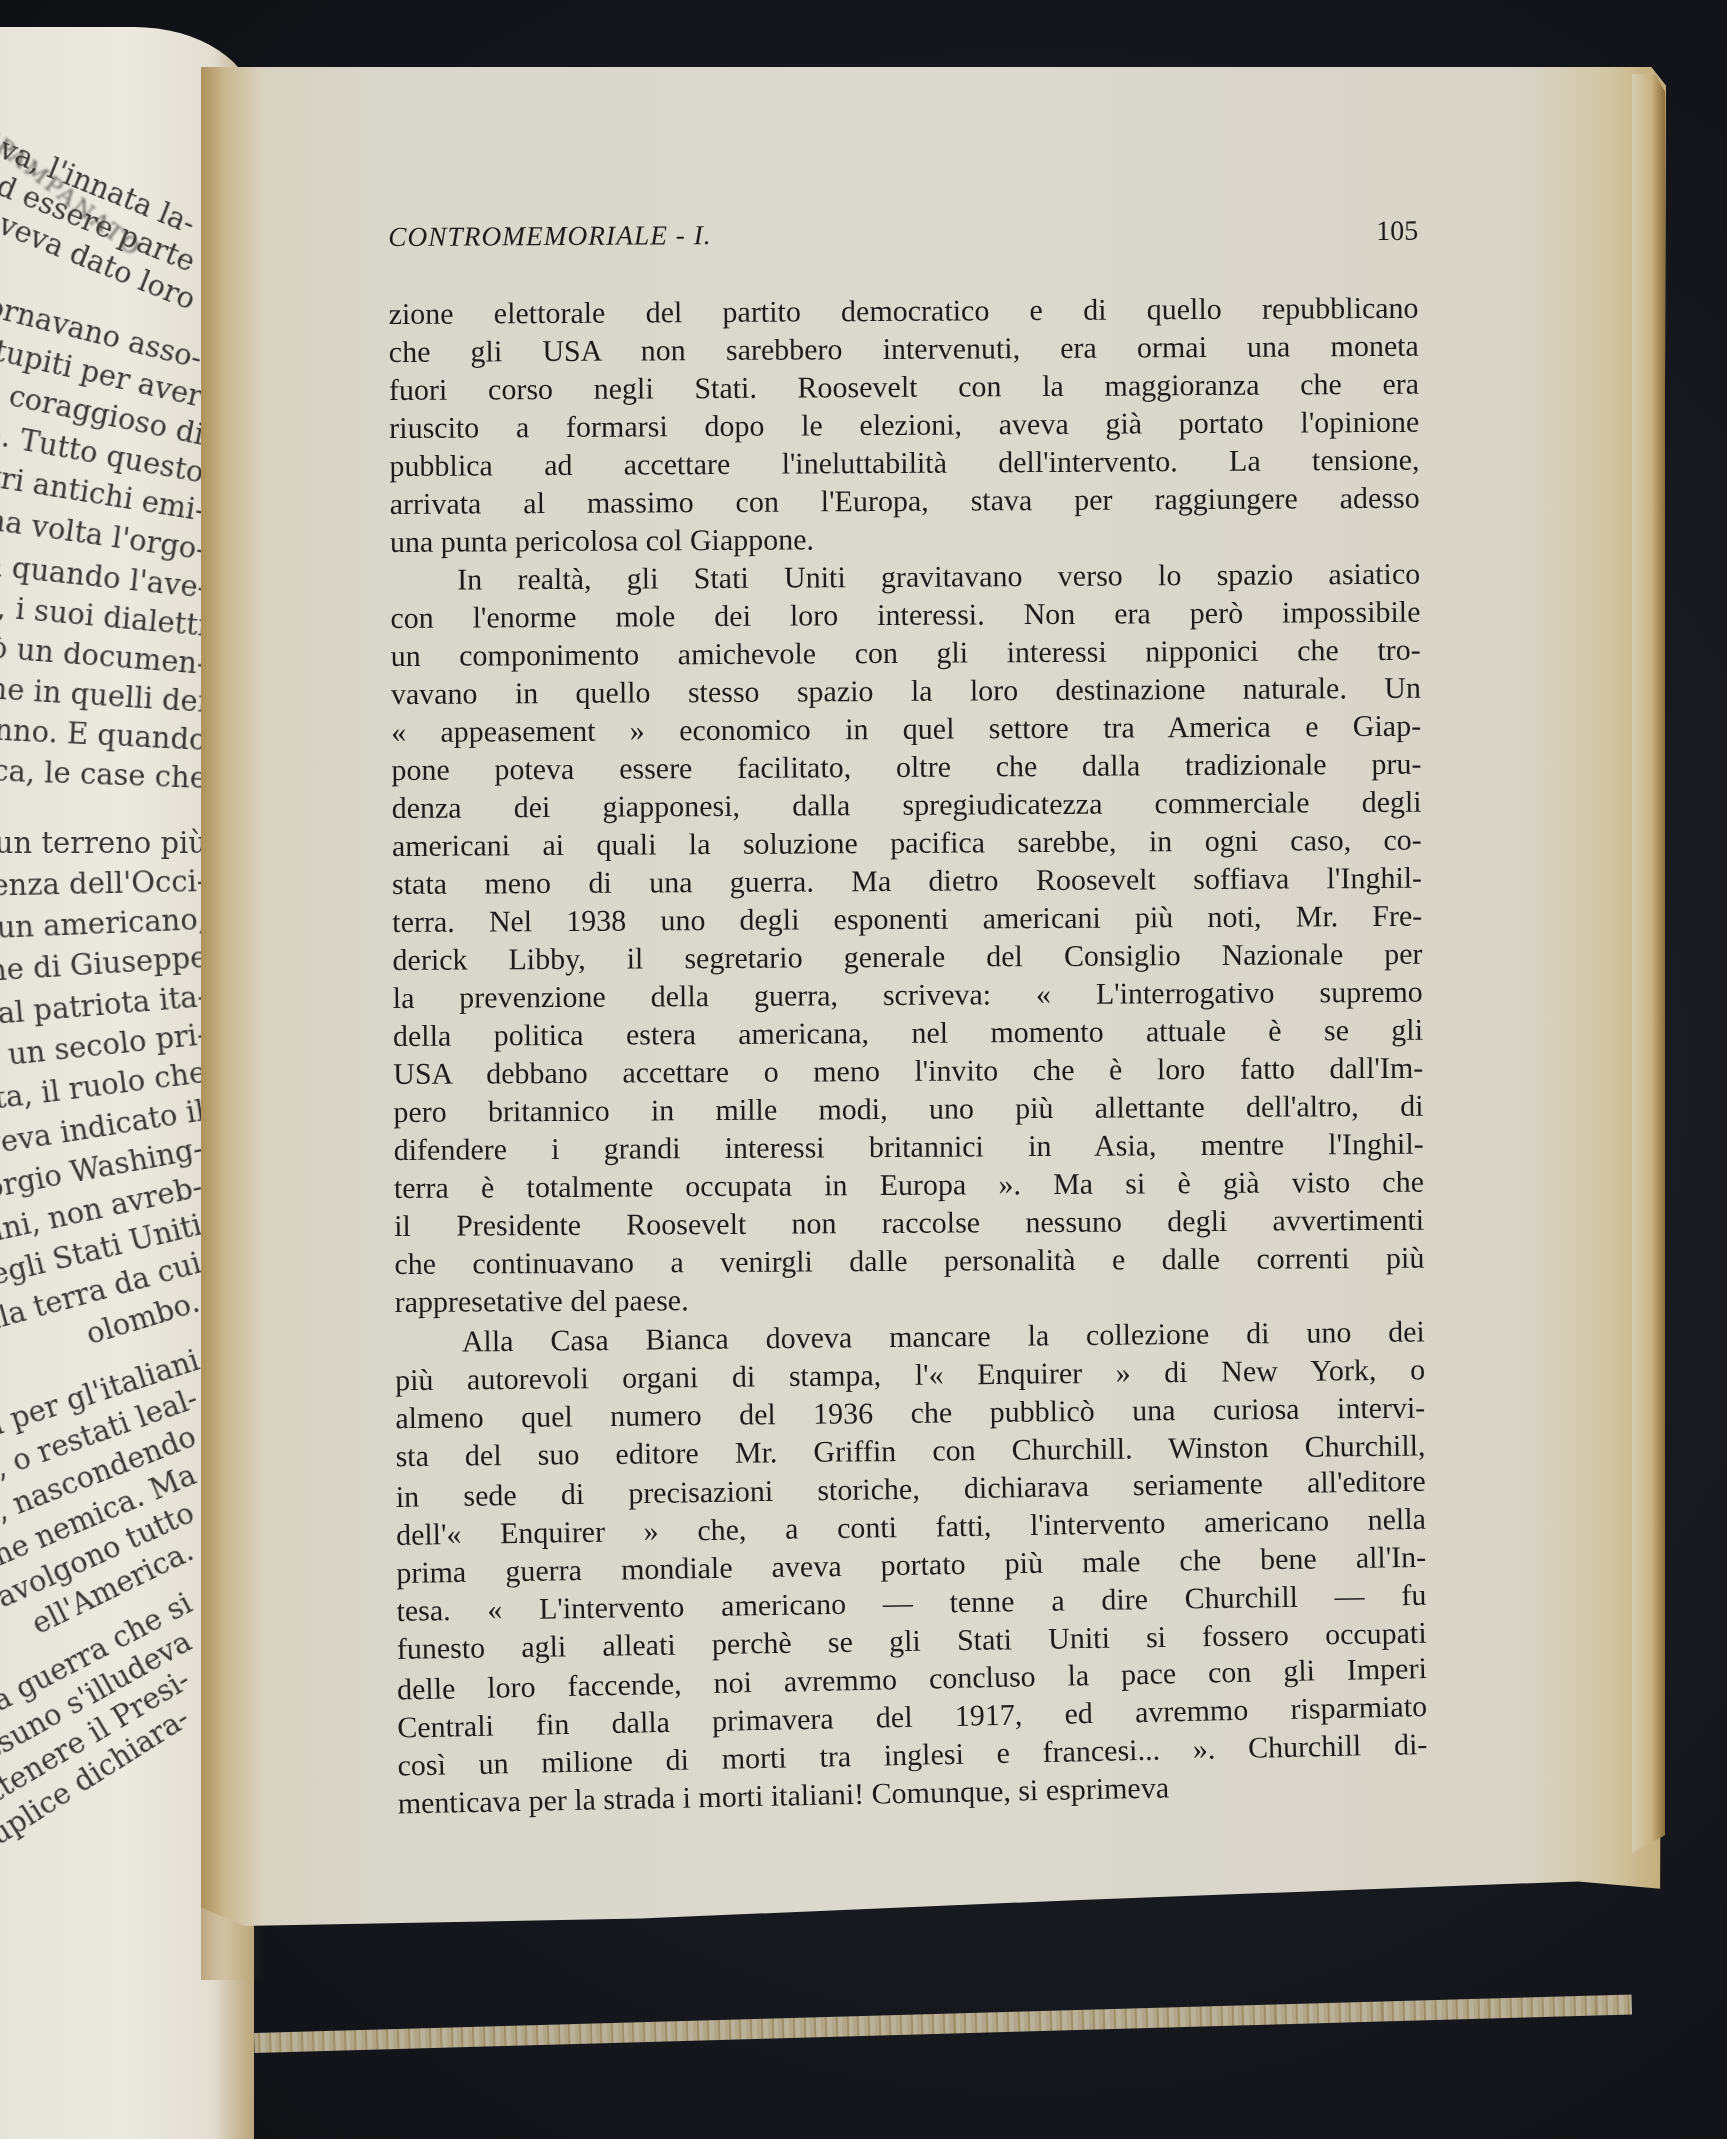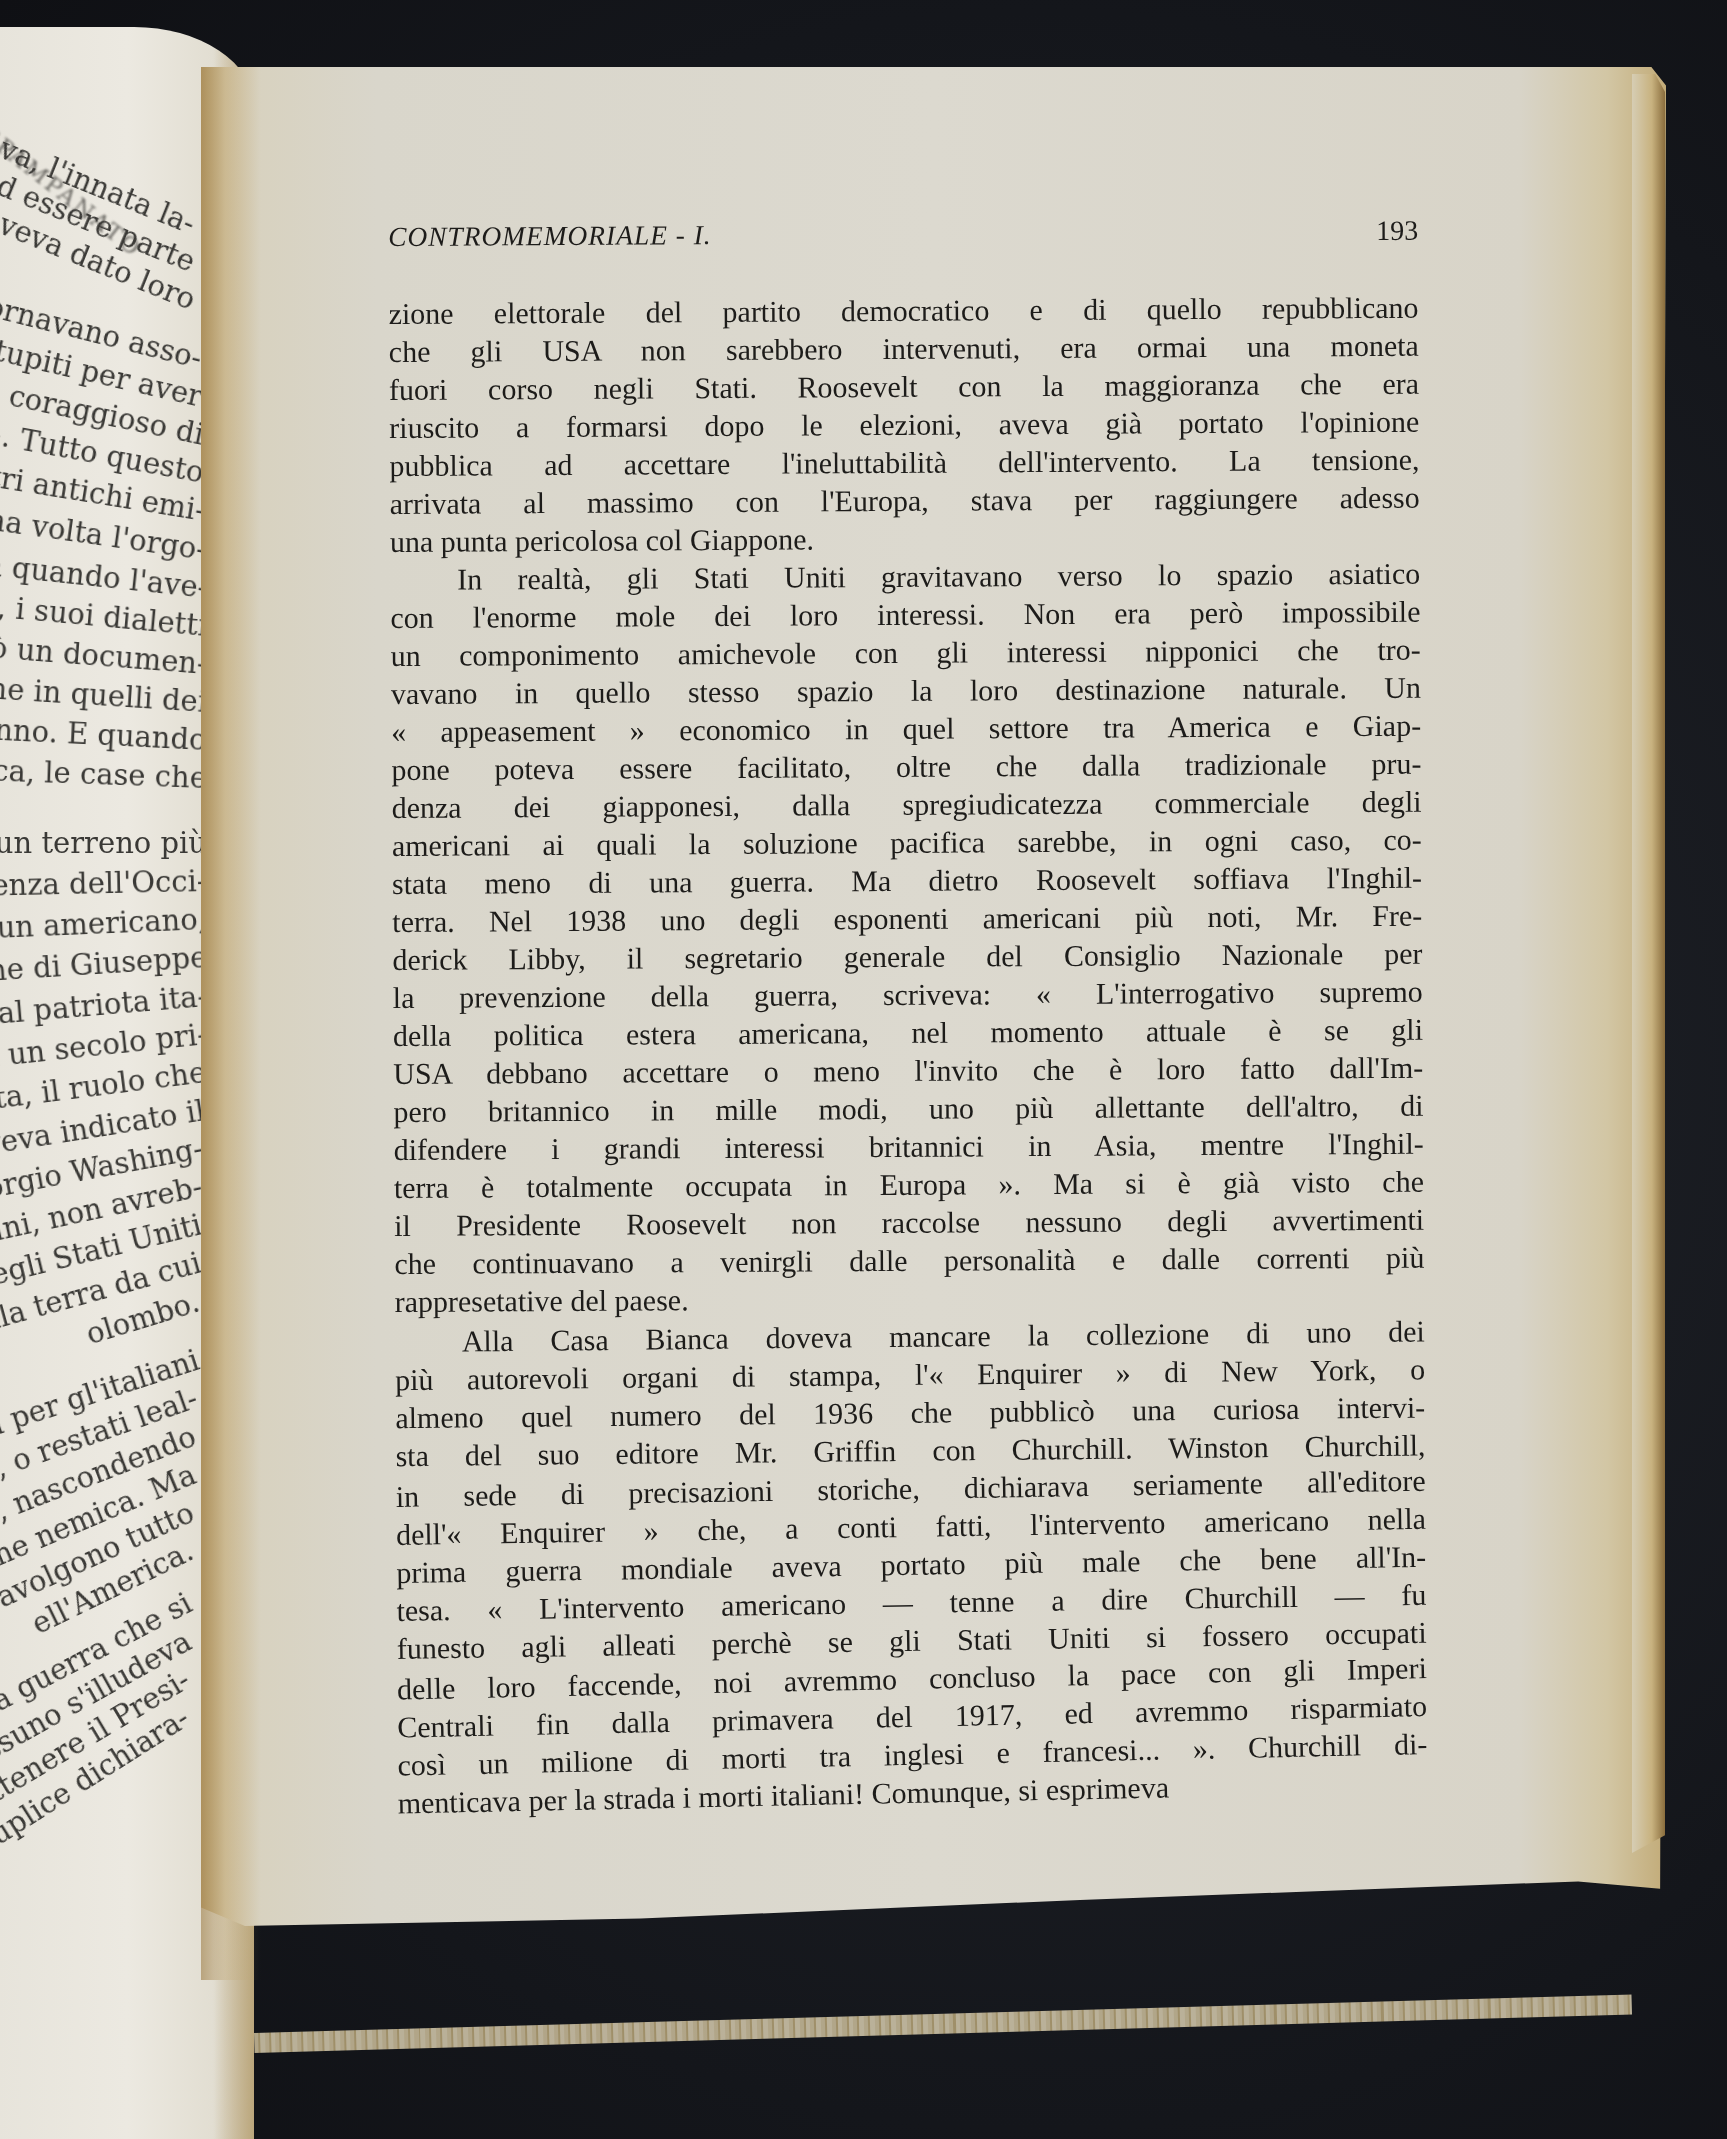--- a/index.html
+++ b/index.html
@@ -134,21 +134,21 @@
 </div>
 
 <div class="right-page"></div>
 <div class="right-page-edge"></div>
 <div class="bottom-edge"></div>
 <div class="gutter-shadow"></div>
 
 <div class="text-block">
   <div class="running-head">
     <span class="title">CONTROMEMORIALE - I.</span>
-    <span class="folio">193</span>
+    <span class="folio">105</span>
   </div>
   <div id="paragraphs">
       <div class="para">
         <span class="line">zione elettorale del partito democratico e di quello repubblicano</span>
         <span class="line">che gli USA non sarebbero intervenuti, era ormai una moneta</span>
         <span class="line">fuori corso negli Stati. Roosevelt con la maggioranza che era</span>
         <span class="line">riuscito a formarsi dopo le elezioni, aveva già portato l'opinione</span>
         <span class="line">pubblica ad accettare l'ineluttabilità dell'intervento. La tensione,</span>
         <span class="line">arrivata al massimo con l'Europa, stava per raggiungere adesso</span>
         <span class="line last">una punta pericolosa col Giappone.</span>

